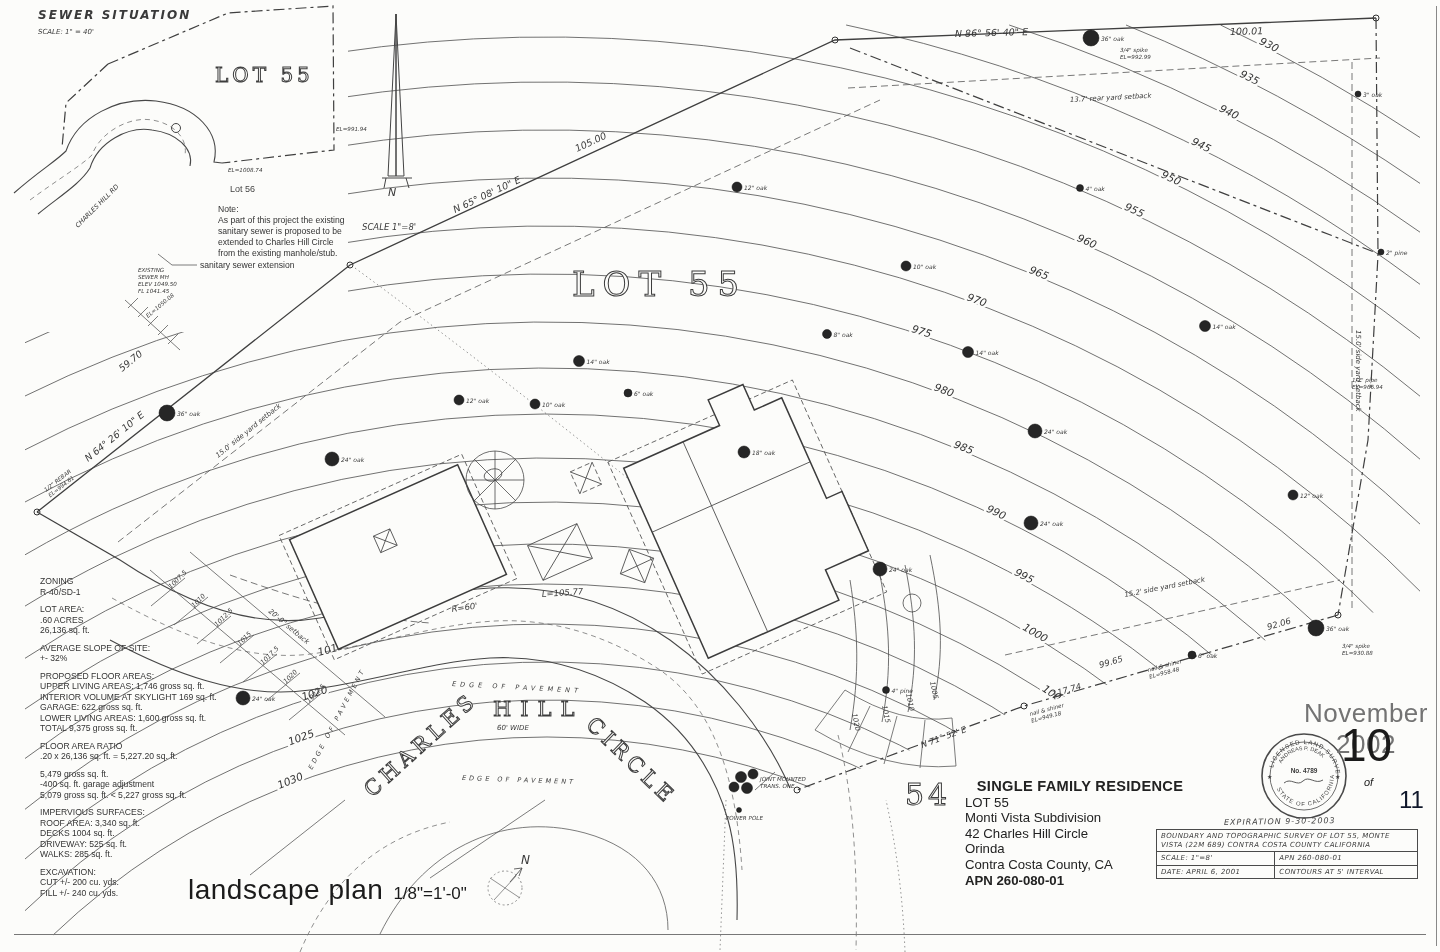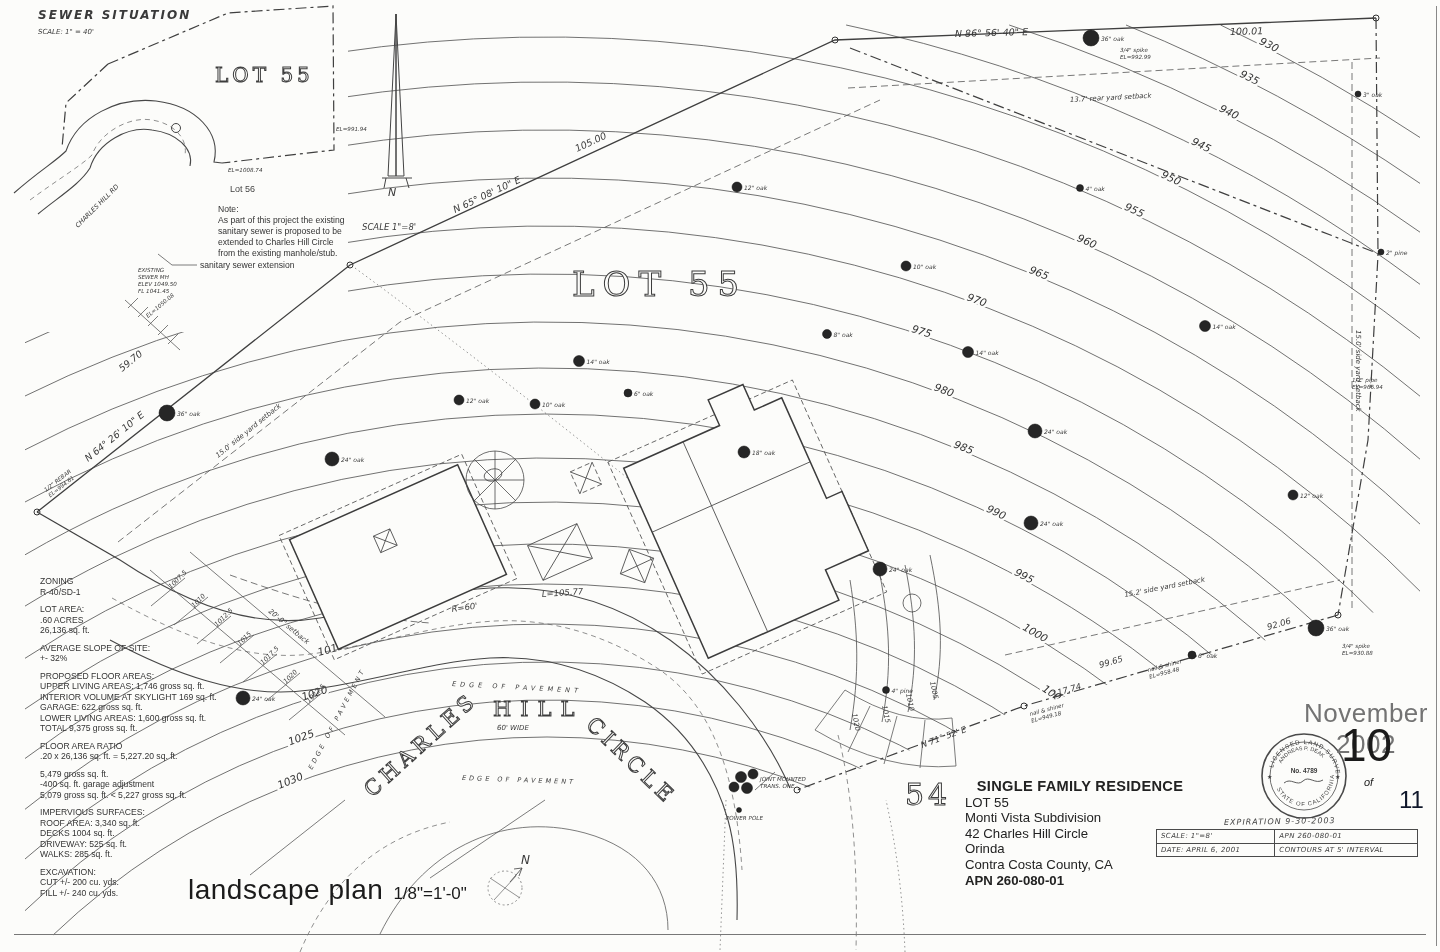--- a/index.html
+++ b/index.html
@@ -450,20 +450,21 @@
   <div class="bold">APN 260-080-01</div>
 </div>
 
 <div id="nov-date" class="ov">November 2002</div>
 <div id="sheet-no" class="ov">10</div>
 <div id="sheet-of" class="ov">of</div>
 <div id="sheet-total" class="ov">11</div>
 <div id="expiration" class="ov">EXPIRATION  9-30-2003</div>
 
 <div id="survey-table" class="ov">
+  <div class="trow">Boundary and topographic survey of Lot 55, Monte Vista (22M 689) Contra Costa County California</div>
   <div class="tsplit">
     <div class="c1">Scale: 1"=8'</div>
     <div class="c2">APN 260-080-01</div>
   </div>
   <div class="tsplit">
     <div class="c1">Date: April 6, 2001</div>
     <div class="c2">Contours at 5' interval</div>
   </div>
 </div>
 

